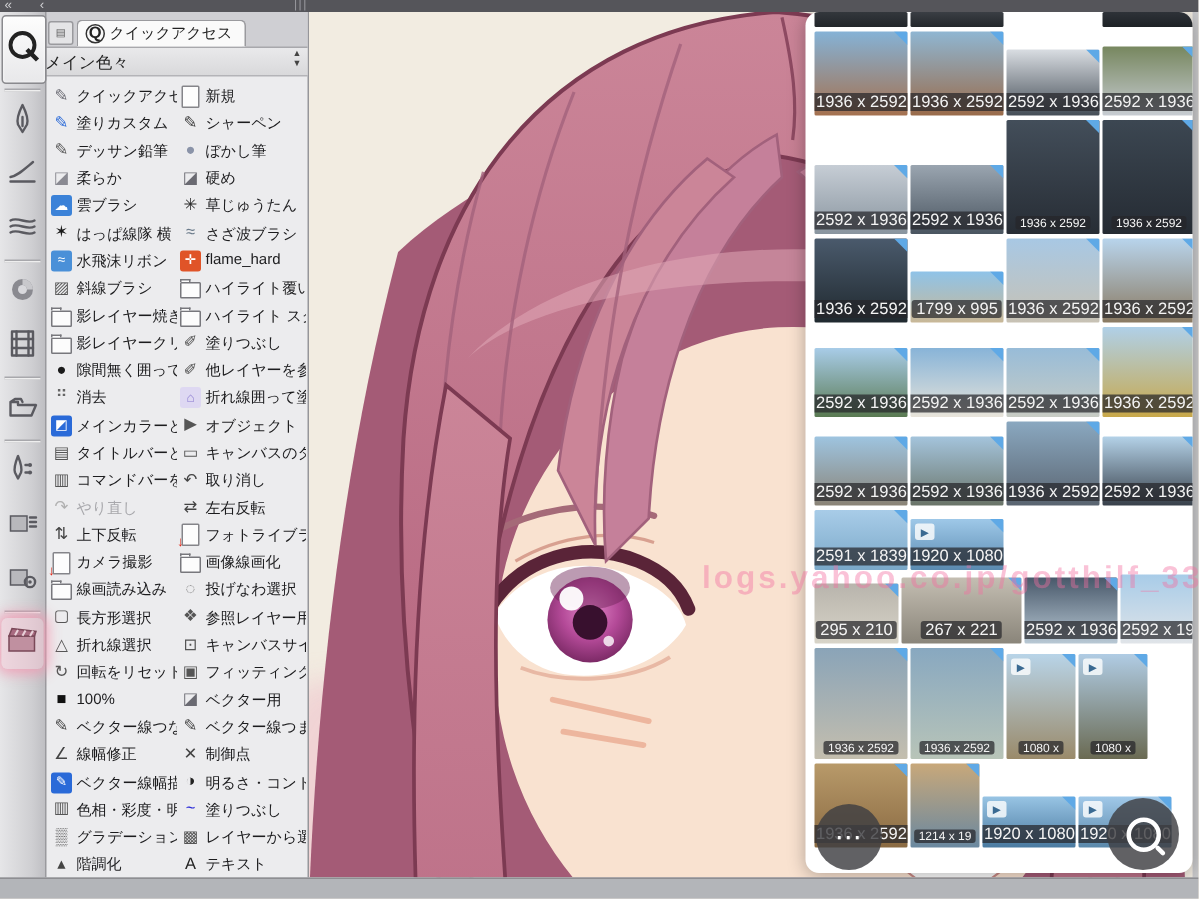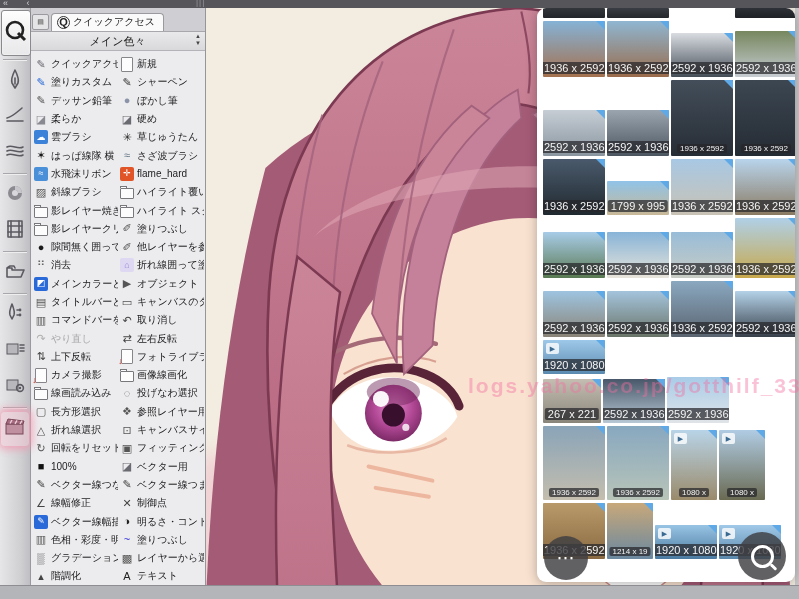--- a/index.html
+++ b/index.html
@@ -27,21 +27,21 @@
   .qa-panel{position:absolute;left:30px;top:8px;width:175px;height:577px;background:#ececee;
     border-right:1px solid #96969a;z-index:45;display:flex;flex-direction:column;}
   .qa-tabrow{height:21px;background:#cfcfd3;display:flex;align-items:flex-end;padding:2px 2px 0 2px;border-bottom:1px solid #a8a8ac;}
   .qa-menu-btn{width:15px;height:14px;margin:0 2px 1px 0;border:1px solid #9a9a9e;border-radius:2px;background:#e4e4e6;
     display:flex;align-items:center;justify-content:center;font-size:7px;color:#555;}
   .qa-tab{background:#fafafa;border:1px solid #9a9a9e;border-bottom:none;border-radius:4px 4px 0 0;
     display:flex;align-items:center;gap:3px;padding:1px 8px 2px 5px;font-size:10px;color:#222;}
   .qa-tab .mini-q{font-weight:bold;font-size:11px;border:1.5px solid #333;border-radius:50%;width:11px;height:11px;
     line-height:11px;text-align:center;}
   .qa-header{height:18px;background:linear-gradient(#e9e9eb,#d9d9db);border-bottom:1px solid #b4b4b8;
-    display:flex;align-items:center;justify-content:center;position:relative;font-size:11px;color:#222;}
+    display:flex;align-items:center;justify-content:flex-start;position:relative;font-size:11px;color:#222;}
   .qa-spin{position:absolute;right:4px;top:1px;display:flex;flex-direction:column;font-size:6px;color:#444;line-height:7px;}
   .qa-items{flex:1;display:grid;grid-template-columns:50% 50%;grid-auto-rows:18.3px;padding:4px 1px 0 2px;overflow:hidden;}
   .qa-item{display:flex;align-items:center;gap:3px;padding-left:2px;overflow:hidden;white-space:nowrap;font-size:10px;color:#1c1c1e;}
   .qa-item.disabled{color:#a8a8ac;}
   .qa-ic{flex:0 0 14px;width:14px;height:14px;display:flex;align-items:center;justify-content:center;font-size:11px;line-height:1;}
   .qa-ic.tile{border-radius:2px;font-size:9px;}
   .ic-page{width:10px;height:13px;background:#fdfdfd;border:1px solid #85858a;border-radius:1px;position:relative;}
   .ic-page .arr{position:absolute;left:-4px;bottom:-3px;color:#e02818;font-size:9px;font-weight:bold;}
   .ic-folder{width:13px;height:9px;background:#fcfcfc;border:1px solid #77777c;border-radius:1px;position:relative;margin-top:3px;}
   .ic-folder::before{content:'';position:absolute;top:-3px;left:-1px;width:5px;height:1px;background:#fcfcfc;
@@ -624,28 +624,36 @@
         <div class="ph-cell" style="width: 62px; height: 56px; background: linear-gradient(rgb(138, 168, 192), rgb(90, 100, 112));">
           <span class="corner"></span>
           <span class="ph-label big">1936 x 2592</span>
         </div>
         <div class="ph-cell" style="width: 62px; height: 46px; background: linear-gradient(rgb(180, 210, 232), rgb(56, 64, 74));">
           <span class="corner"></span>
           <span class="ph-label big">2592 x 1936</span>
         </div>
       </div>
       <div class="ph-row">
+        <div class="ph-cell" style="width: 62px; height: 40px; background: linear-gradient(rgb(168, 204, 232), rgb(122, 168, 200));">
+          <span class="corner"></span>
+          <span class="ph-label big">2591 x 1839</span>
+        </div>
         <div class="ph-cell" style="width: 62px; height: 34px; background: linear-gradient(rgb(158, 200, 232), rgb(90, 138, 176));">
           <span class="corner"></span>
           <span class="ph-play">▶</span>
           <span class="ph-label big">1920 x 1080</span>
         </div>
       </div>
       <div class="ph-row">
-        <div class="ph-cell" style="width: 58px; height: 44px; background: linear-gradient(rgb(196, 190, 178), rgb(138, 133, 122));">
+        <div class="ph-cell" style="width: 56px; height: 40px; background: linear-gradient(rgb(184, 180, 172), rgb(216, 212, 200));">
+          <span class="corner"></span>
+          <span class="ph-label big">295 x 210</span>
+        </div>
+        <div class="ph-cell" style="width: 80px; height: 44px; background: linear-gradient(rgb(196, 190, 178), rgb(138, 133, 122));">
           <span class="corner"></span>
           <span class="ph-label big">267 x 221</span>
         </div>
         <div class="ph-cell" style="width: 62px; height: 44px; background: linear-gradient(rgb(72, 88, 106), rgb(184, 200, 212));">
           <span class="corner"></span>
           <span class="ph-label big">2592 x 1936</span>
         </div>
         <div class="ph-cell" style="width: 62px; height: 46px; background: linear-gradient(rgb(168, 204, 232), rgb(224, 228, 232));">
           <span class="corner"></span>
           <span class="ph-label big">2592 x 1936</span>

